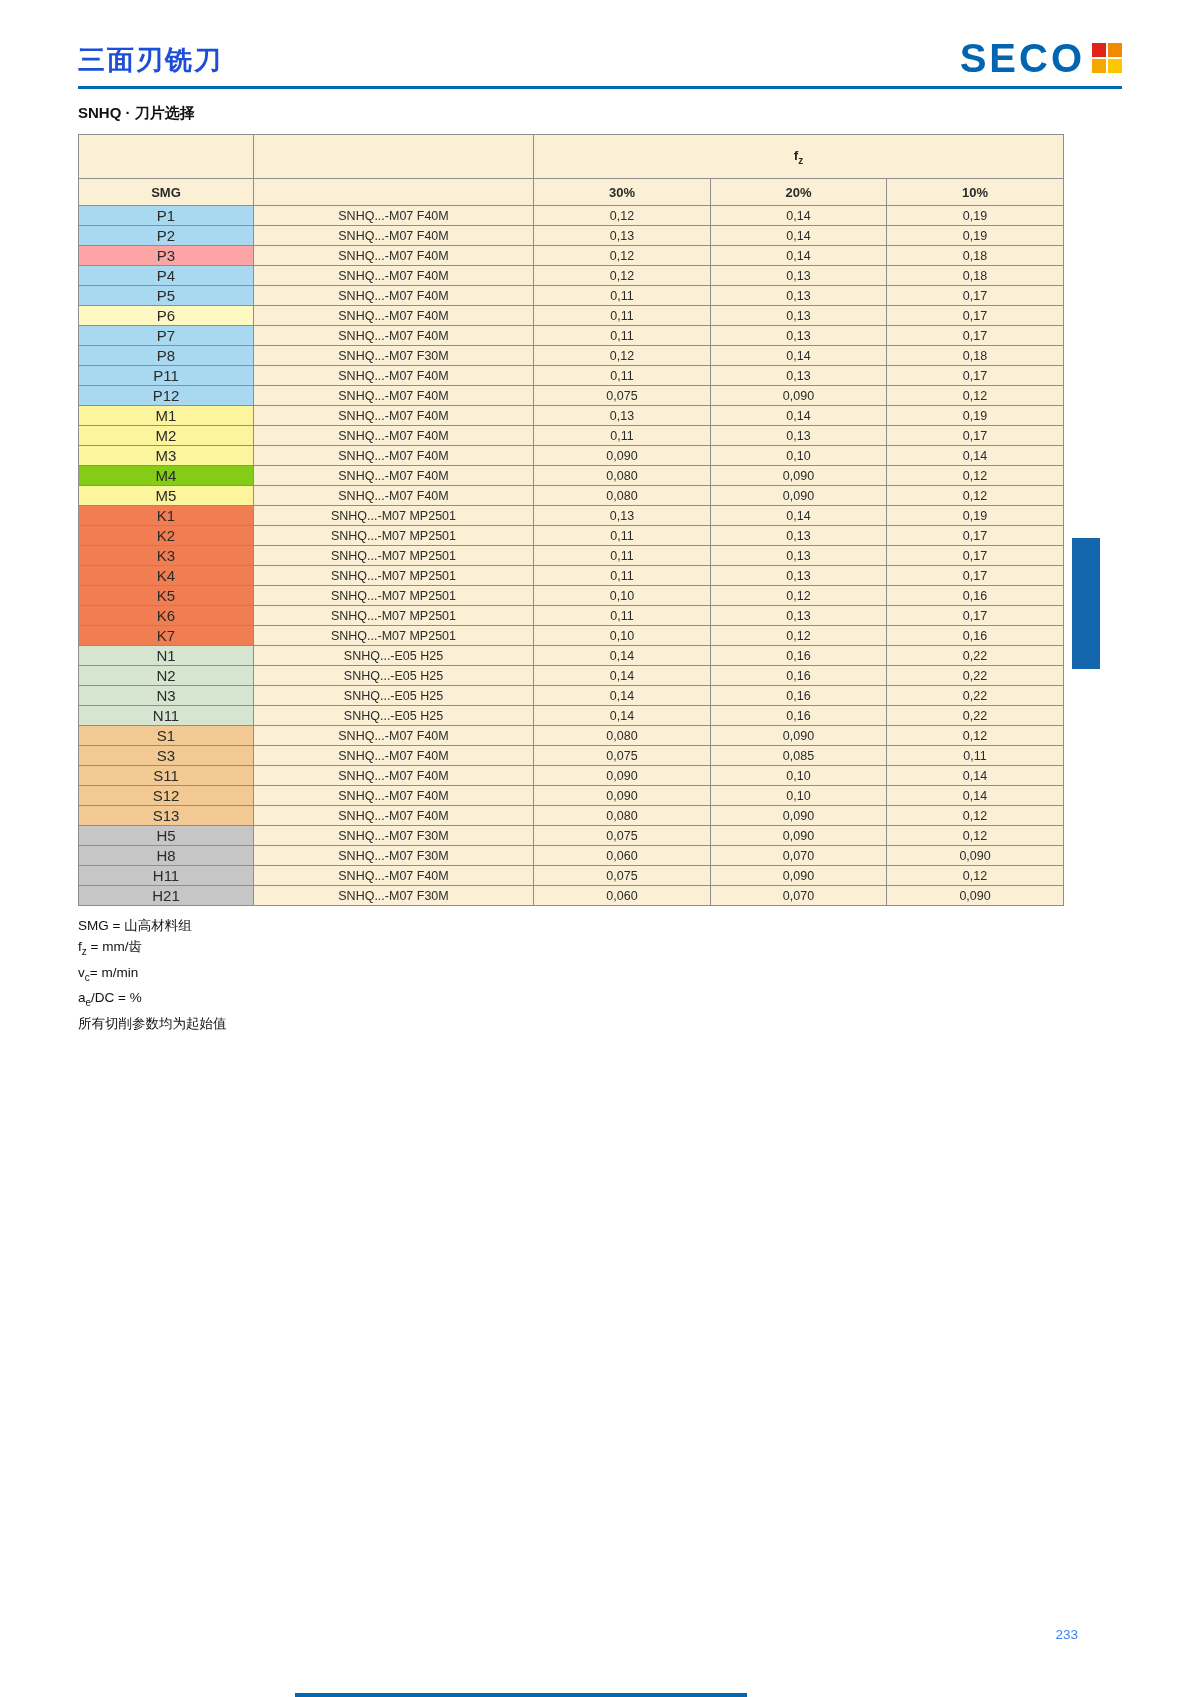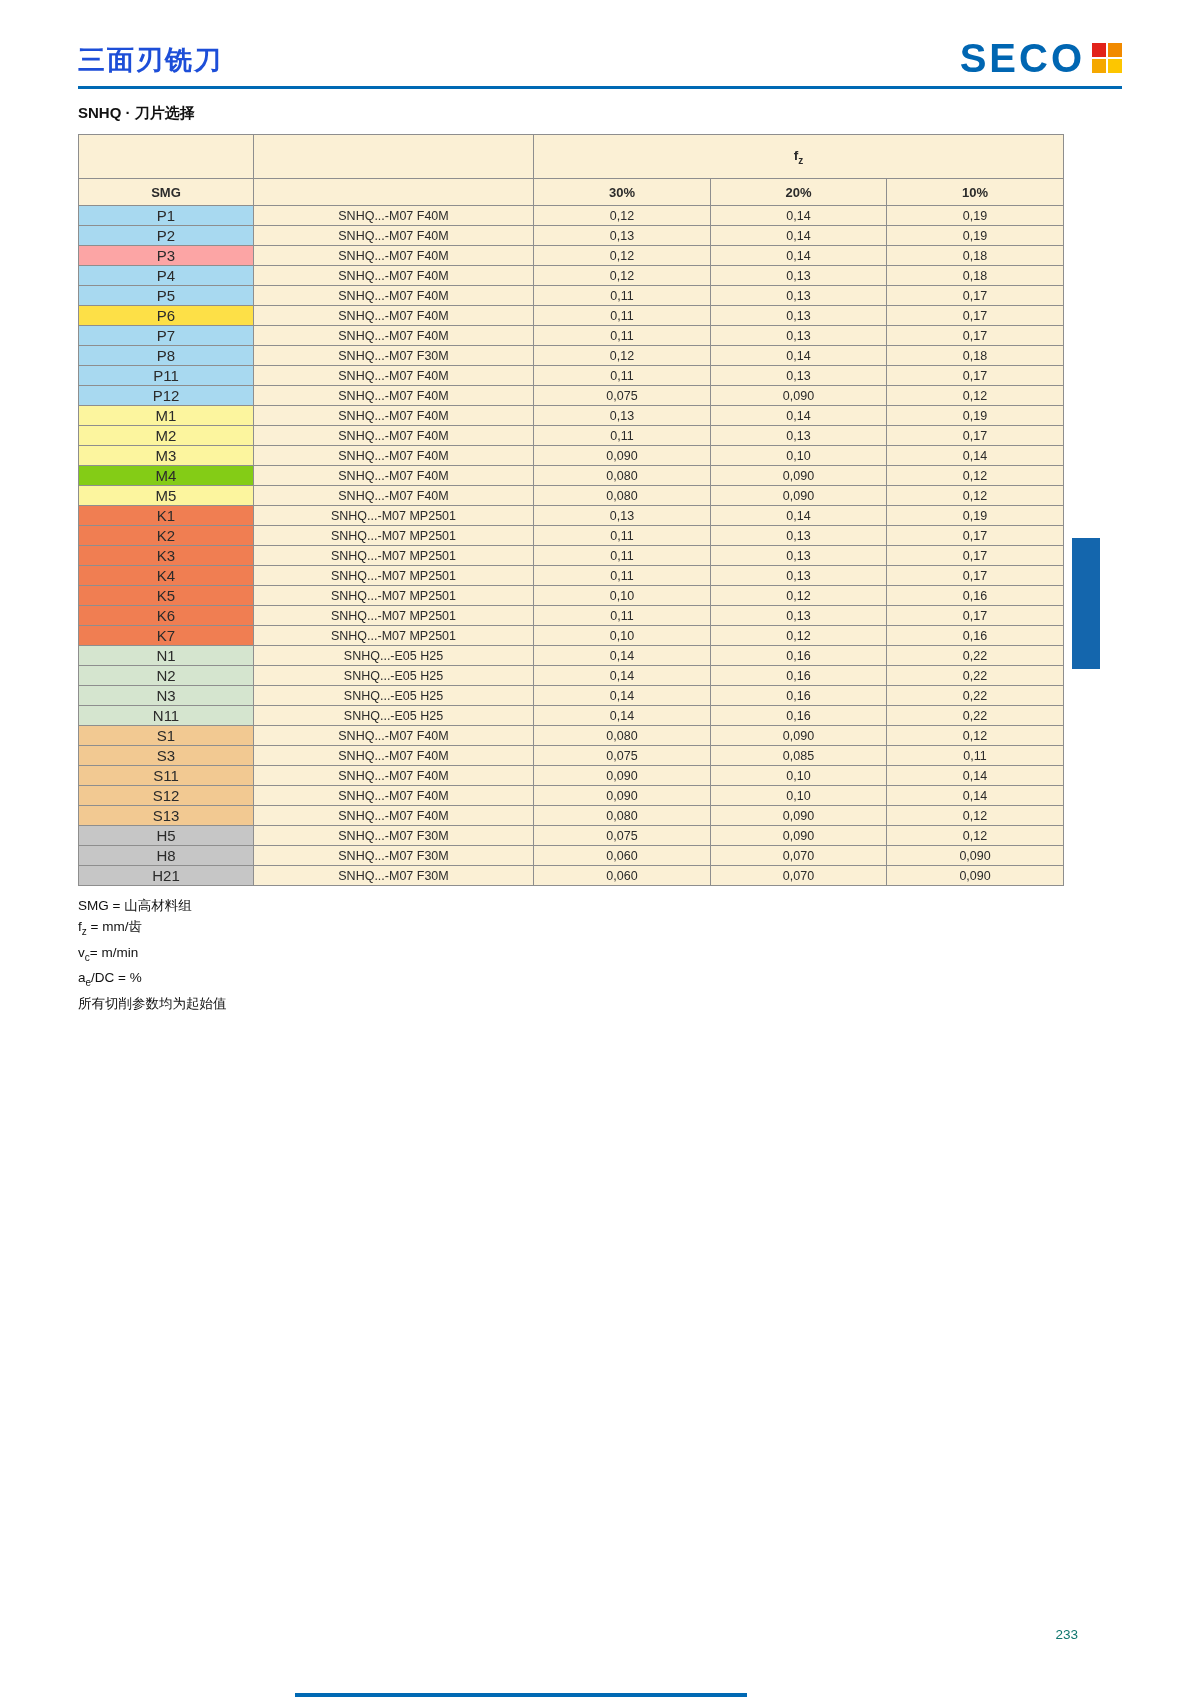--- a/index.html
+++ b/index.html
@@ -71,21 +71,21 @@
   .footnotes sub { font-size:10px; }
 
   
   .side-tab {
     position:absolute; left:1072px; top:538px;
     width:28px; height:131px;
     background:#1466ad;
   }
   .page-number {
     position:absolute; top:1627px; right:122px;
-    font-size:13.5px; color:#0f766e;
+    font-size:13.5px; color:#3b82f6;
   }
   .bottom-bar {
     position:absolute; left:295px; bottom:0;
     width:452px; height:4px; background:#0069b4;
   }
 </style>
 </head>
 <body>
 
 <div class="page">
@@ -160,21 +160,21 @@
             <td class="value-cell">0,18</td>
           </tr>
           <tr>
             <td class="smg-cell" style="background-color: rgb(168, 217, 240);">P5</td>
             <td class="insert-cell">SNHQ...-M07 F40M</td>
             <td class="value-cell">0,11</td>
             <td class="value-cell">0,13</td>
             <td class="value-cell">0,17</td>
           </tr>
           <tr>
-            <td class="smg-cell" style="background-color: #fde047;">P6</td>
+            <td class="smg-cell" style="background-color: #fef9c3;">P6</td>
             <td class="insert-cell">SNHQ...-M07 F40M</td>
             <td class="value-cell">0,11</td>
             <td class="value-cell">0,13</td>
             <td class="value-cell">0,17</td>
           </tr>
           <tr>
             <td class="smg-cell" style="background-color: rgb(168, 217, 240);">P7</td>
             <td class="insert-cell">SNHQ...-M07 F40M</td>
             <td class="value-cell">0,11</td>
             <td class="value-cell">0,13</td>
@@ -354,20 +354,27 @@
             <td class="value-cell">0,075</td>
             <td class="value-cell">0,090</td>
             <td class="value-cell">0,12</td>
           </tr>
           <tr>
             <td class="smg-cell" style="background-color: rgb(198, 198, 198);">H8</td>
             <td class="insert-cell">SNHQ...-M07 F30M</td>
             <td class="value-cell">0,060</td>
             <td class="value-cell">0,070</td>
             <td class="value-cell">0,090</td>
+          </tr>
+          <tr>
+            <td class="smg-cell" style="background-color: rgb(198, 198, 198);">H11</td>
+            <td class="insert-cell">SNHQ...-M07 F40M</td>
+            <td class="value-cell">0,075</td>
+            <td class="value-cell">0,090</td>
+            <td class="value-cell">0,12</td>
           </tr>
           <tr>
             <td class="smg-cell" style="background-color: rgb(198, 198, 198);">H21</td>
             <td class="insert-cell">SNHQ...-M07 F30M</td>
             <td class="value-cell">0,060</td>
             <td class="value-cell">0,070</td>
             <td class="value-cell">0,090</td>
           </tr>
         </tbody>
     </table>

